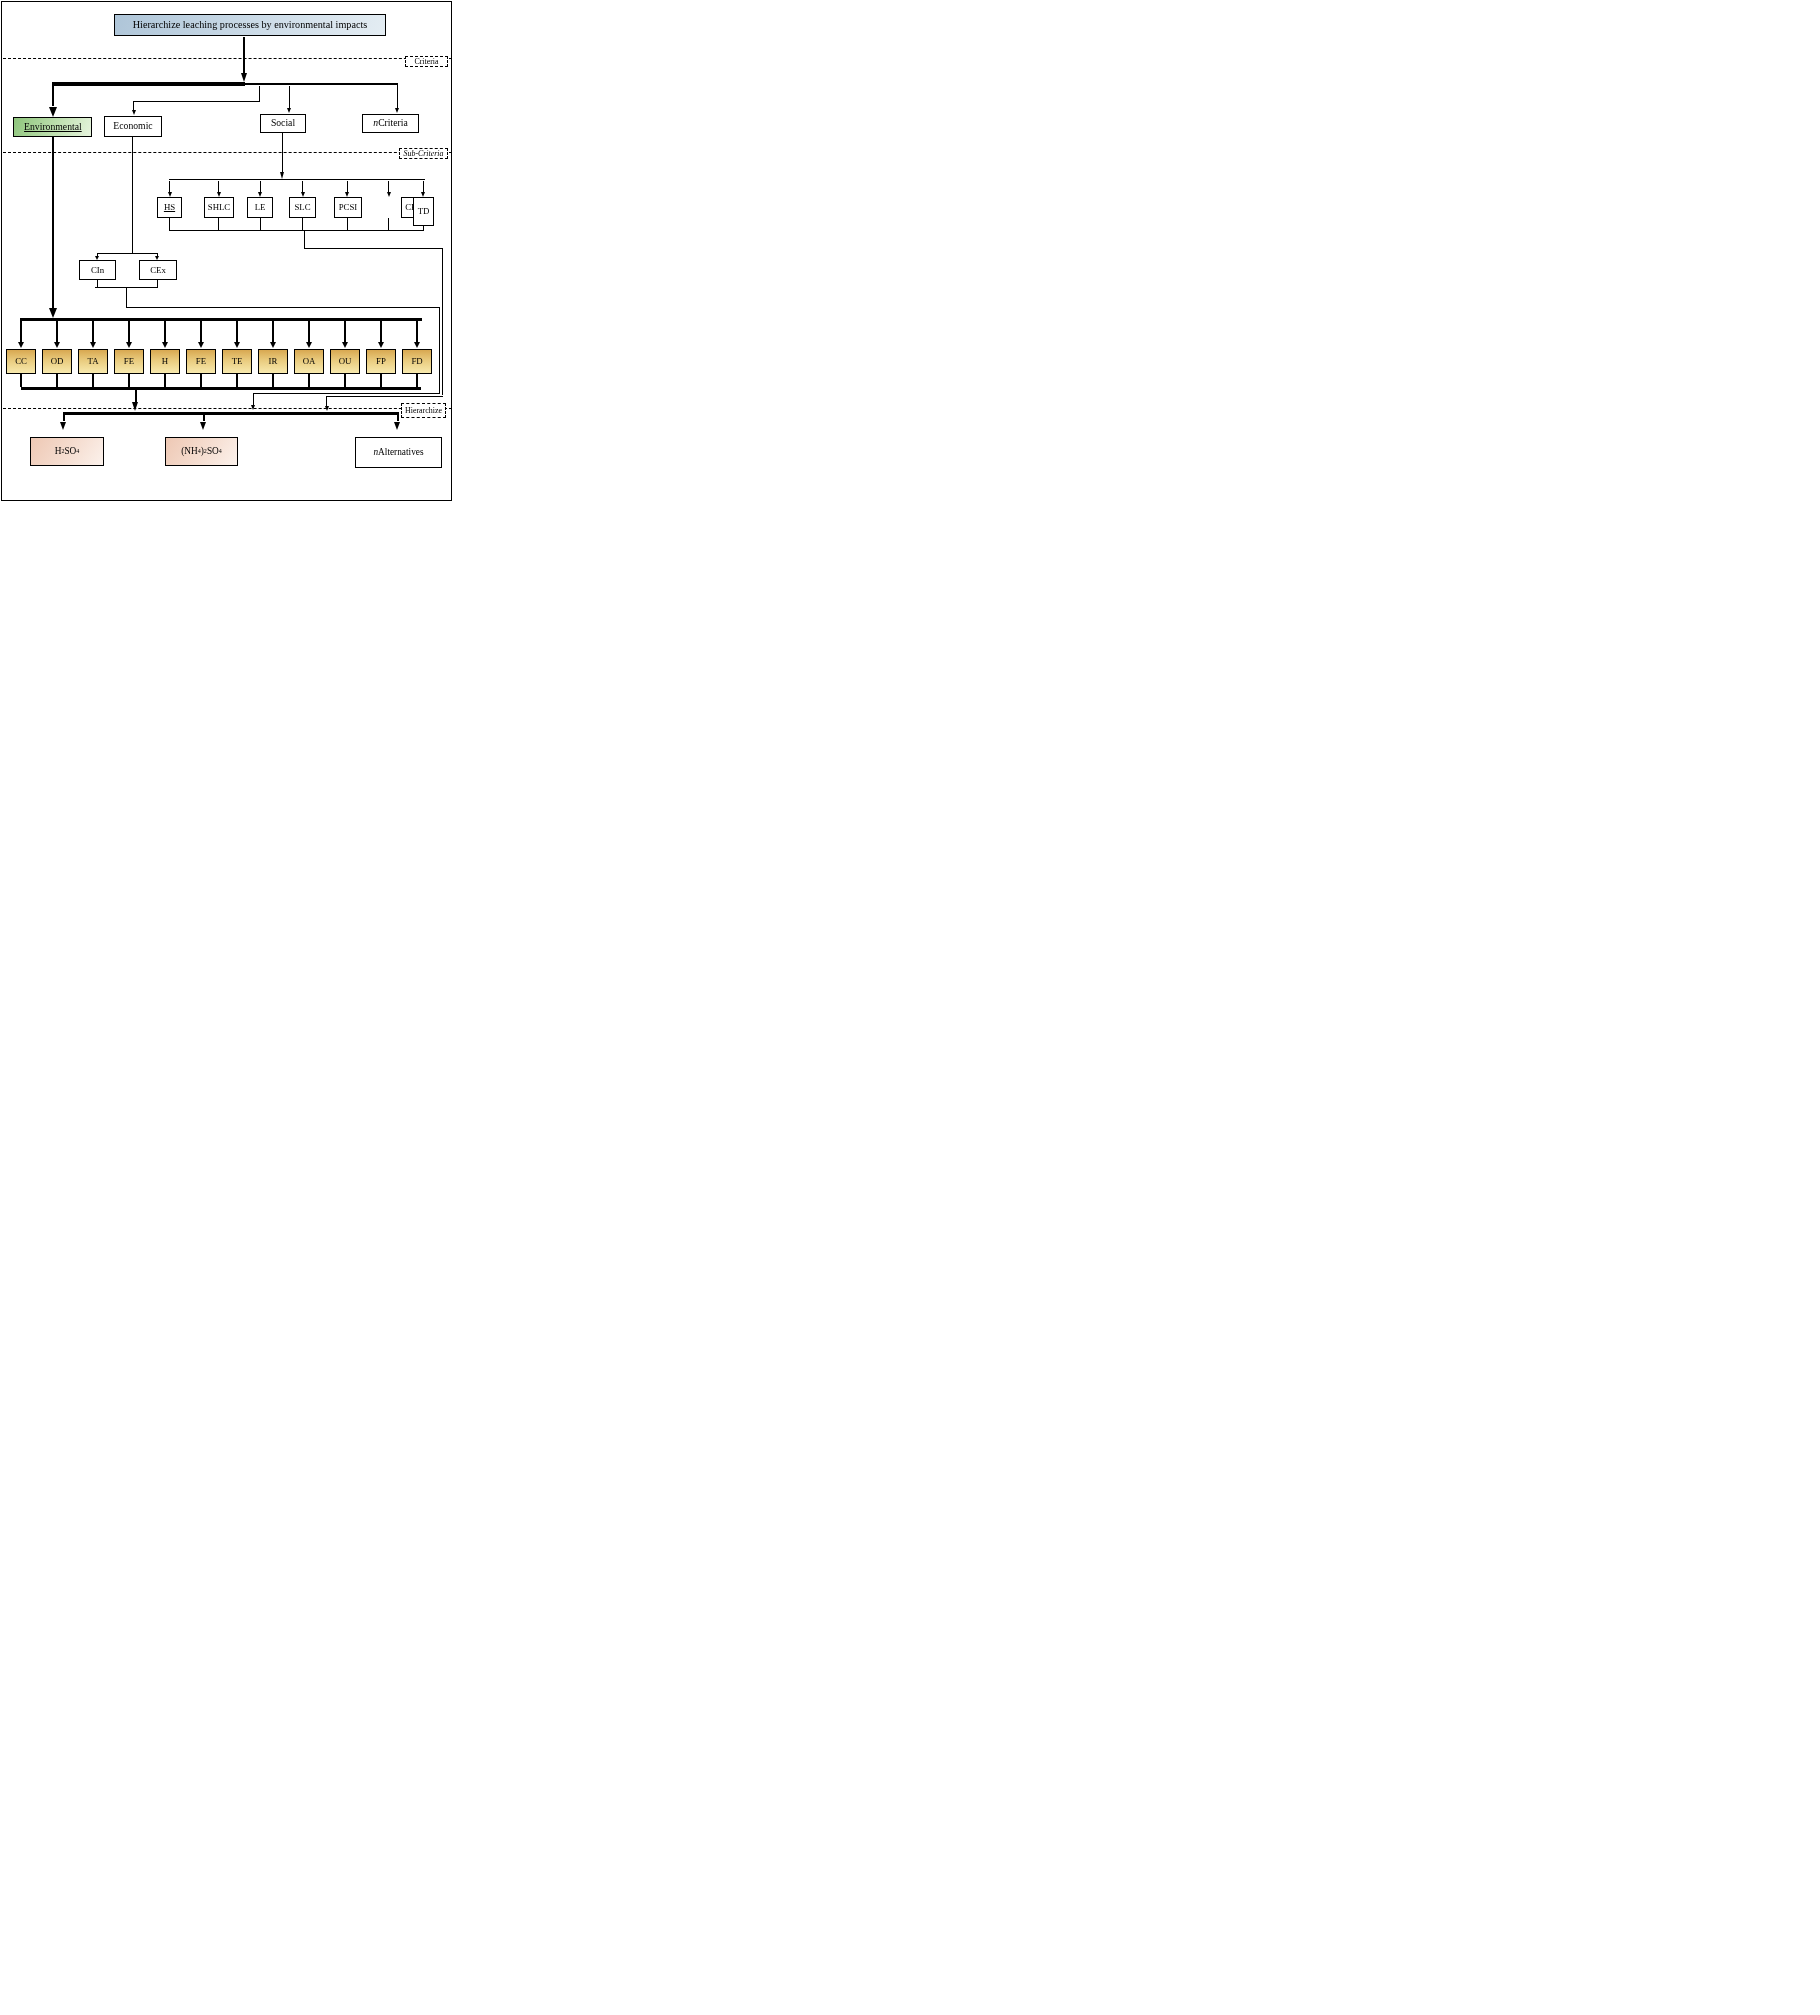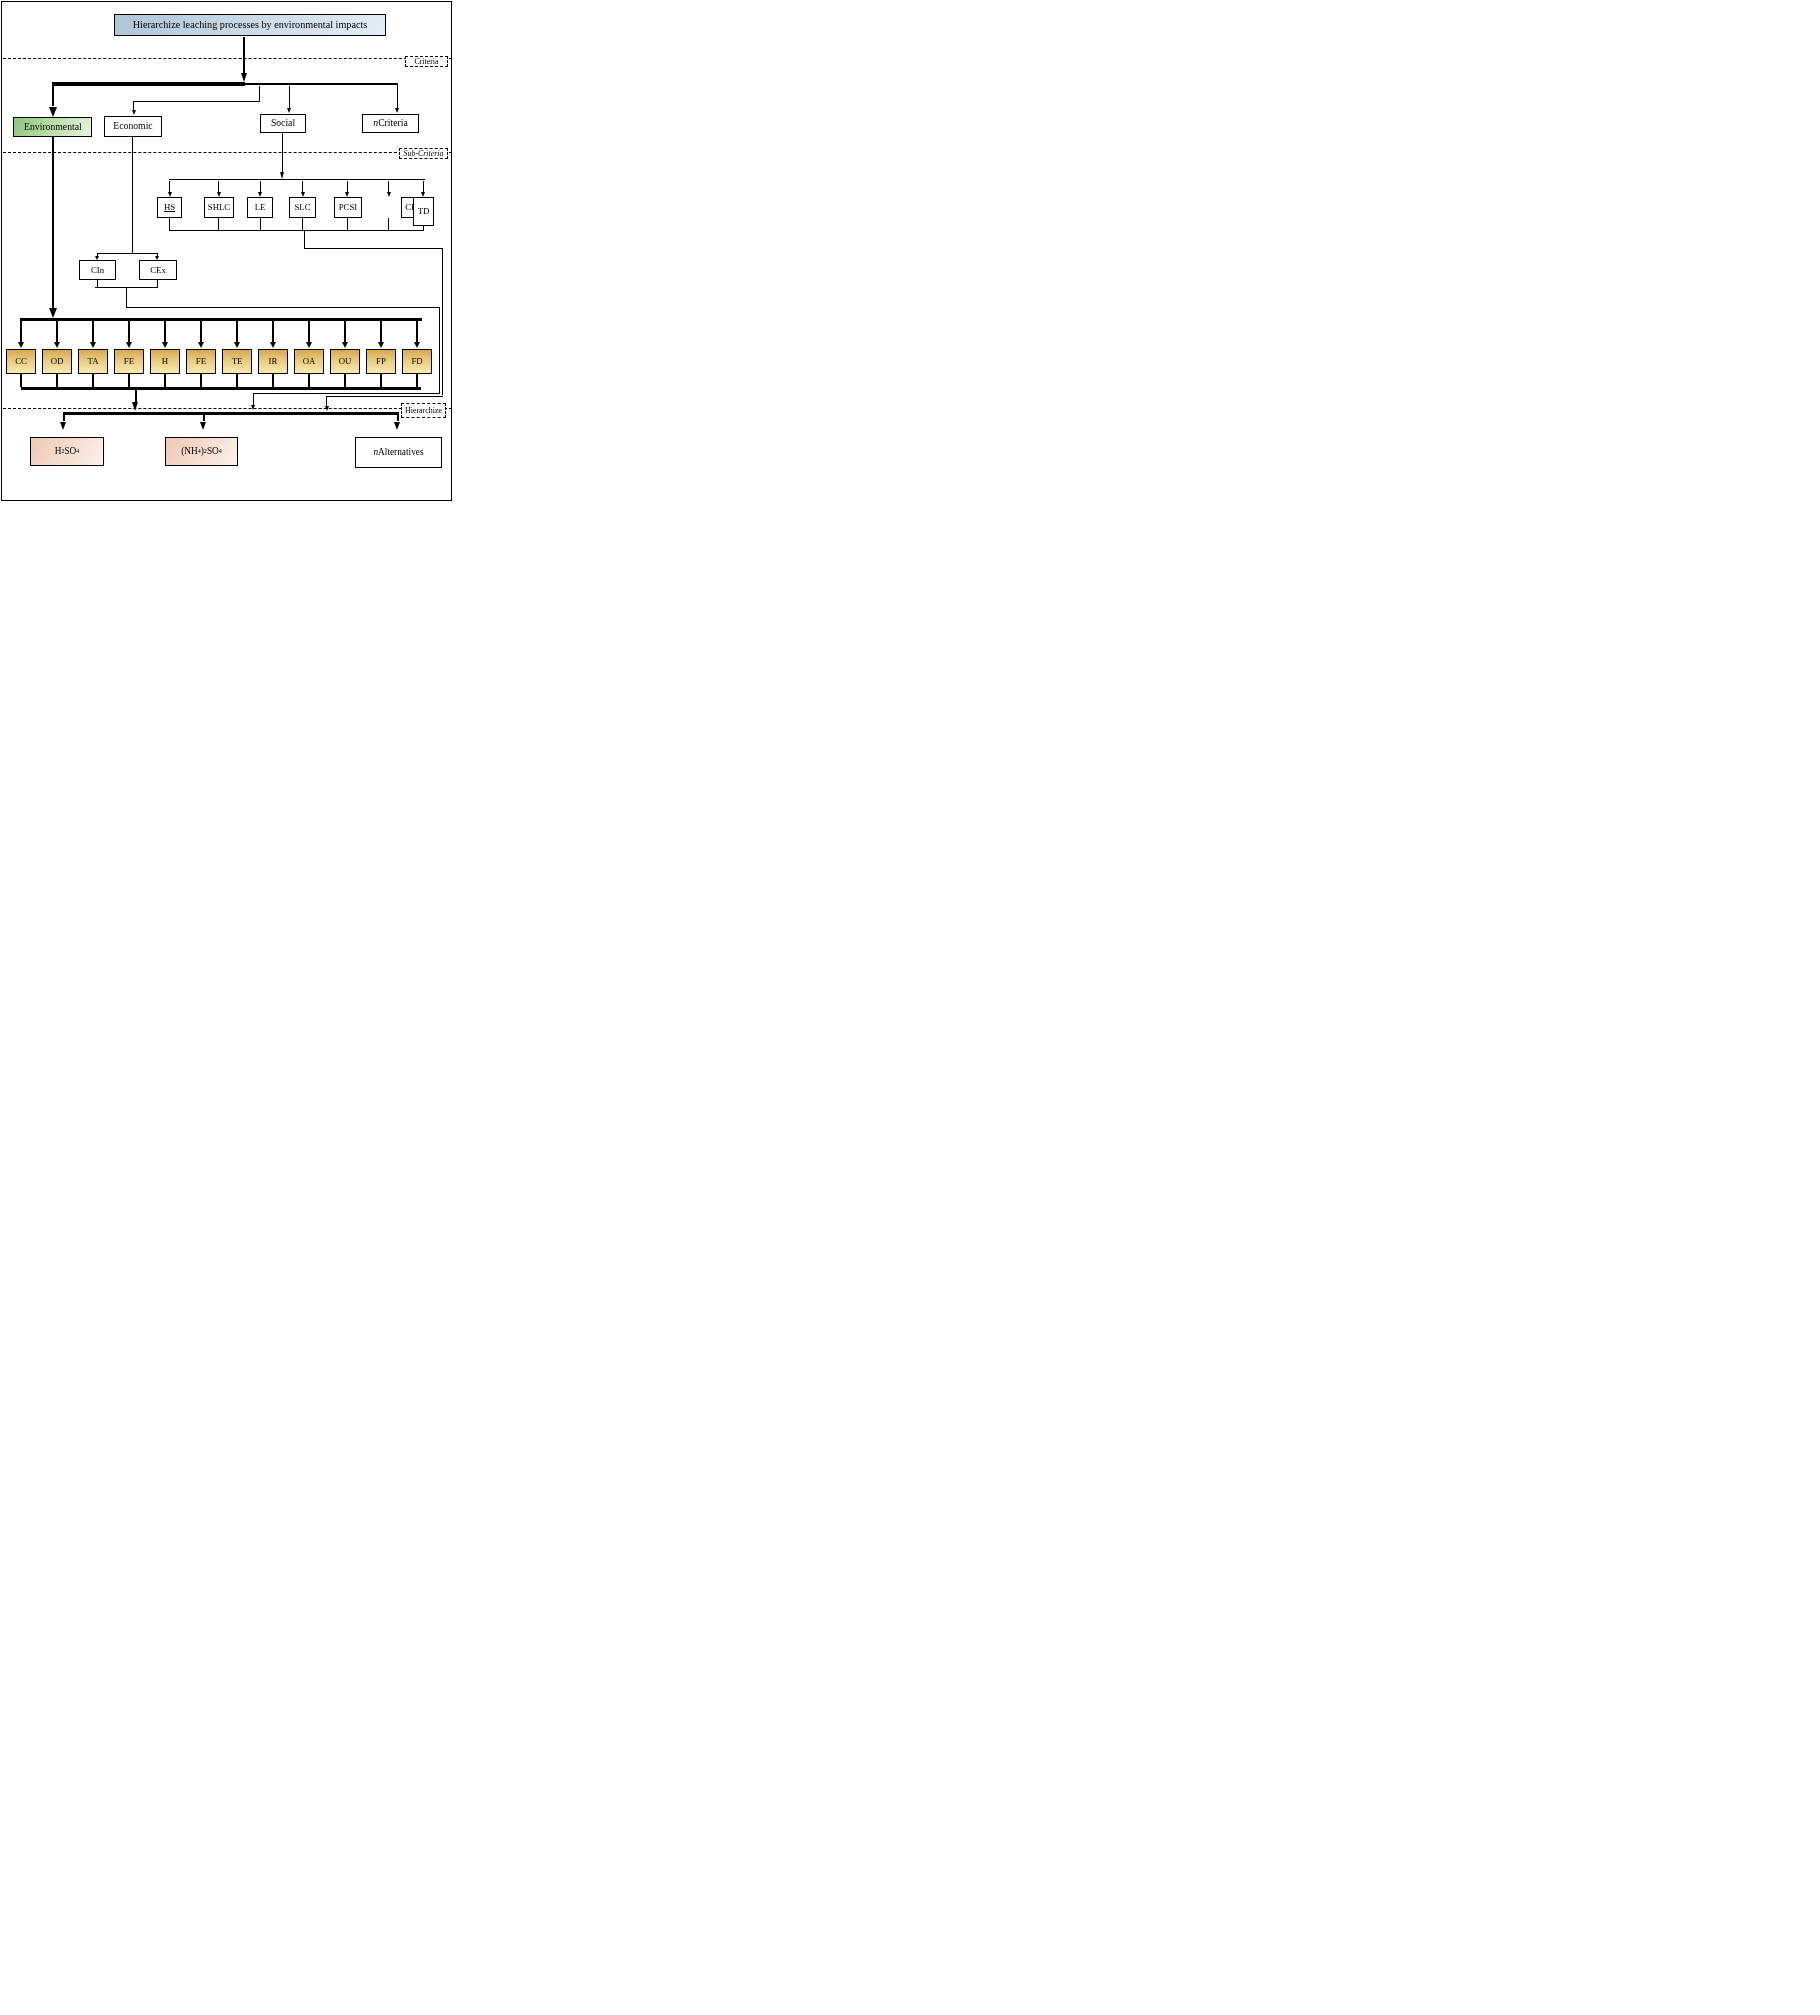--- a/index.html
+++ b/index.html
@@ -8,21 +8,21 @@
   #frame{position:absolute;left:1.4px;top:1.4px;width:449px;height:498px;border:1.9px solid #000;}
   .dash{position:absolute;left:3.2px;width:449px;border-top:1.4px dashed #000;height:0;}
   .lvl{position:absolute;border:1.4px dashed #000;background:#fff;display:flex;align-items:center;justify-content:center;
        font-size:7.9px;box-sizing:border-box;z-index:6;}
   .ln{position:absolute;background:#000;z-index:3;}
   .ah{position:absolute;width:0;height:0;border-style:solid;border-color:#000 transparent transparent transparent;z-index:3;}
   .node{position:absolute;border:1.9px solid #000;background:#fff;box-sizing:border-box;display:flex;
         align-items:center;justify-content:center;text-align:center;z-index:5;line-height:1.05;}
   .title{font-size:10.2px;background:linear-gradient(115deg,#aec5d8 0%,#cddce8 55%,#e4edf3 100%);}
   .crit{font-size:9.7px;}
-  .green{background:linear-gradient(115deg,#8ec57c 0%,#bfe0b0 55%,#e7f4de 100%);}
+  .green{background:linear-gradient(115deg,#8ec57c 0%,#bfe0b0 55%,#e7f4de 100%);text-decoration:underline;}
   .sub{font-size:8.8px;border-width:1.4px;}
   .econ2{border-width:1.9px;}
   .orange{background:linear-gradient(180deg,#d8a851 0%,#e9cb7e 45%,#f8eaae 100%);}
   .alt{font-size:9.3px;}
   .pink{background:linear-gradient(125deg,#eec8b4 0%,#f6e0d4 60%,#fcf2ec 100%);}
   sub{font-size:0.65em;}
   i{font-style:italic;}
 </style>
 </head>
 <body>

